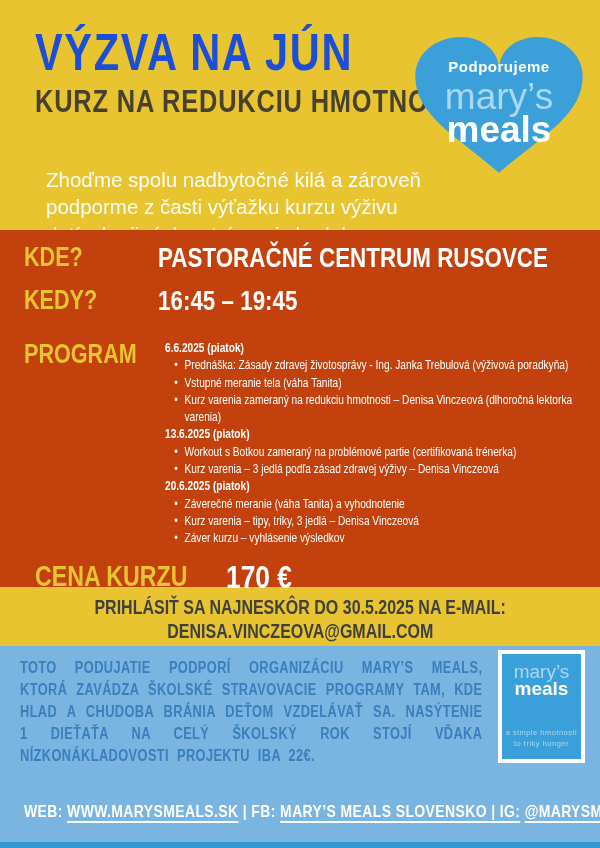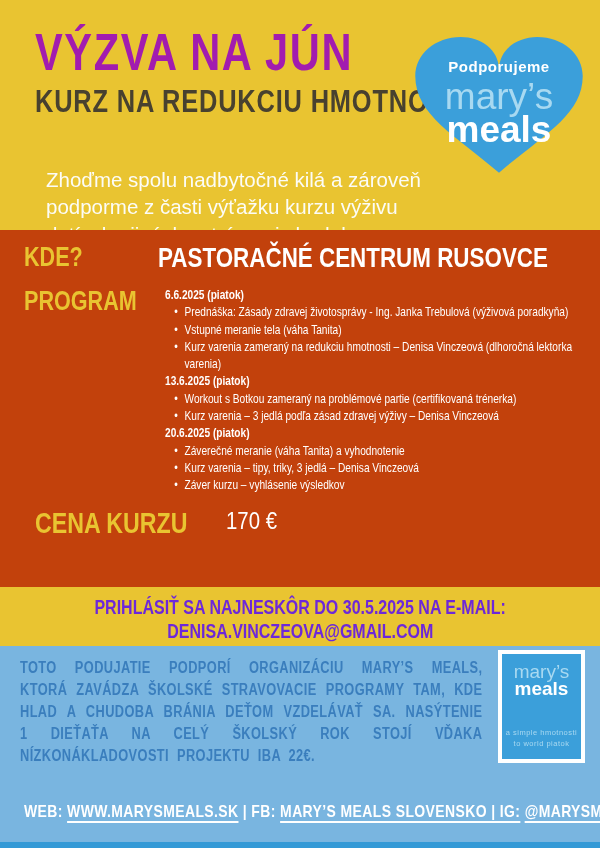--- a/index.html
+++ b/index.html
@@ -3,52 +3,52 @@
 <meta charset="utf-8">
 <style>
   html,body{margin:0;padding:0;}
   body{font-family:"Liberation Sans", sans-serif;}
   .poster{position:relative;width:600px;height:848px;overflow:hidden;background:#3399d6;}
   .cond{display:inline-block;transform:scaleX(0.8);transform-origin:0 60%;white-space:nowrap;}
   .cond-c{display:inline-block;transform:scaleX(0.8);transform-origin:50% 60%;white-space:nowrap;}
 
   
   .top{position:relative;width:600px;height:230px;background:#e9c431;}
-  .title{position:absolute;left:35px;top:22px;font-size:52px;font-weight:bold;color:#a21caf;letter-spacing:2px;}
+  .title{position:absolute;left:35px;top:22px;font-size:52px;font-weight:bold;color:#1d4ed8;letter-spacing:2px;}
   .subtitle{position:absolute;left:35px;top:84px;font-size:31px;font-weight:bold;color:#48412f;letter-spacing:1px;}
   .intro{position:absolute;left:30px;top:150px;width:378px;font-size:20.5px;line-height:1.33;color:#fcfcf6;margin:16px;}
   .heart{position:absolute;right:10px;top:26px;width:182px;height:156px;}
   .heart svg{position:absolute;left:0;top:0;width:182px;height:156px;}
   .heart-text{position:absolute;left:0;top:0;width:182px;text-align:center;color:#fff;}
   .heart-support{margin-top:32px;font-size:15px;font-weight:bold;letter-spacing:0.5px;}
   .heart-brand1{margin-top:3px;font-size:37px;font-weight:normal;color:#a8d9f1;line-height:1.0;}
   .heart-brand2{margin-top:-4px;font-size:37px;font-weight:bold;color:#ffffff;line-height:1.0;}
 
   
   .details{position:relative;width:600px;height:357px;background:#c2410c;padding-top:10px;box-sizing:border-box;}
   .row{display:flex;padding-left:24px;}
   .lbl{flex:0 0 134px;font-weight:bold;color:#e9c431;}
   .val{flex:1;color:#ffffff;}
   .row-kde{margin-top:2px;}
   .row-kde .lbl,.row-kedy .lbl{font-size:27px;}
   .row-kde .val,.row-kedy .val{font-size:28px;font-weight:bold;}
   .row-kedy{margin-top:11px;}
-  .row-prog{margin-top:12px;}
+  .row-prog{margin-top:22px;}
   .row-prog .lbl{font-size:27px;}
   .prog-wrap{width:554px;transform:scaleX(0.78);transform-origin:0 0;font-size:13px;line-height:1.33;color:#fff;}
   .prog-date{font-weight:bold;}
   .prog-ul{list-style:none;margin:0;padding:0 0 0 12px;}
   .prog-ul li{position:relative;padding-left:13px;}
   .prog-ul li::before{content:"•";position:absolute;left:0;top:0;}
   .row-price{margin-top:14px;margin-left:11px;}
   .row-price .lbl{font-size:29px;}
-  .row-price .val{font-size:24px;font-weight:normal;}
+  .row-price .val{font-size:31px;font-weight:bold;}
 
   
-  .signup{width:600px;height:59px;background:#e9c431;text-align:center;box-sizing:border-box;padding-top:8px;color:#6d28d9;}
+  .signup{width:600px;height:59px;background:#e9c431;text-align:center;box-sizing:border-box;padding-top:8px;color:#404040;}
   .signup-line{font-size:20px;font-weight:bold;line-height:1.22;}
 
   
   .about{position:relative;width:600px;height:196px;background:#79b5e0;box-sizing:border-box;}
   .about-text{position:absolute;left:20px;top:11px;width:578px;transform:scaleX(0.8);transform-origin:0 0;
     font-size:16px;font-weight:bold;color:#3a7ebd;line-height:22px;text-align:justify;text-align-last:left;
     letter-spacing:0.5px;word-spacing:5px;margin:0;}
   .logo-box{position:absolute;right:15px;top:4px;width:87px;height:113px;background:#3b9fda;border:4px solid #ffffff;box-sizing:border-box;text-align:center;}
   .logo-brand1{margin-top:8px;font-size:19px;color:#a8d9f1;line-height:1.0;}
   .logo-brand2{margin-top:-2px;font-size:19px;font-weight:bold;color:#ffffff;line-height:1.0;}
@@ -76,20 +76,24 @@
         <div class="heart-brand1">mary’s</div>
         <div class="heart-brand2">meals</div>
       </div>
     </div>
   </header>
 
   <section class="details">
     <div class="row row-kde">
       <div class="lbl"><span class="cond">KDE?</span></div>
       <div class="val"><span class="cond">PASTORAČNÉ CENTRUM RUSOVCE</span></div>
+    </div>
+    <div class="row row-kedy">
+      <div class="lbl"><span class="cond">KEDY?</span></div>
+      <div class="val"><span class="cond">16:45 – 19:45</span></div>
     </div>
     <div class="row row-prog">
       <div class="lbl"><span class="cond">PROGRAM</span></div>
       <div class="val">
         <div class="prog-wrap" id="program-list">
             <div class="prog-date">6.6.2025 (piatok)</div>
             <ul class="prog-ul">
               <li>Prednáška: Zásady zdravej životosprávy - Ing. Janka Trebulová (výživová poradkyňa)</li>
               <li>Vstupné meranie tela (váha Tanita)</li>
               <li>Kurz varenia zameraný na redukciu hmotnosti – Denisa Vinczeová (dlhoročná lektorka varenia)</li>
@@ -120,20 +124,20 @@
   </section>
 
   <section class="about">
     <p class="about-text">TOTO PODUJATIE PODPORÍ ORGANIZÁCIU MARY’S MEALS, KTORÁ ZAVÁDZA ŠKOLSKÉ STRAVOVACIE PROGRAMY TAM, KDE HLAD A CHUDOBA BRÁNIA DEŤOM VZDELÁVAŤ SA. NASÝTENIE 1 DIEŤAŤA NA CELÝ ŠKOLSKÝ ROK STOJÍ VĎAKA NÍZKONÁKLADOVOSTI PROJEKTU IBA 22€.</p>
 
     <div class="logo-box">
       <div class="logo-brand1">mary’s</div>
       <div class="logo-brand2">meals</div>
       <div class="logo-tag">
         <div>a simple hmotnosti</div>
-        <div>to world piatok</div>
+        <div>to triky hunger</div>
       </div>
     </div>
 
     <div class="footer-links" id="footer-links"><span>WEB: </span><span class="u">WWW.MARYSMEALS.SK</span><span>  | FB: </span><span class="u">MARY’S MEALS SLOVENSKO | IG:</span><span> </span><span class="u">@MARYSMEALS_SK</span></div>
   </section>
 
 </div>
 
 </body></html>

